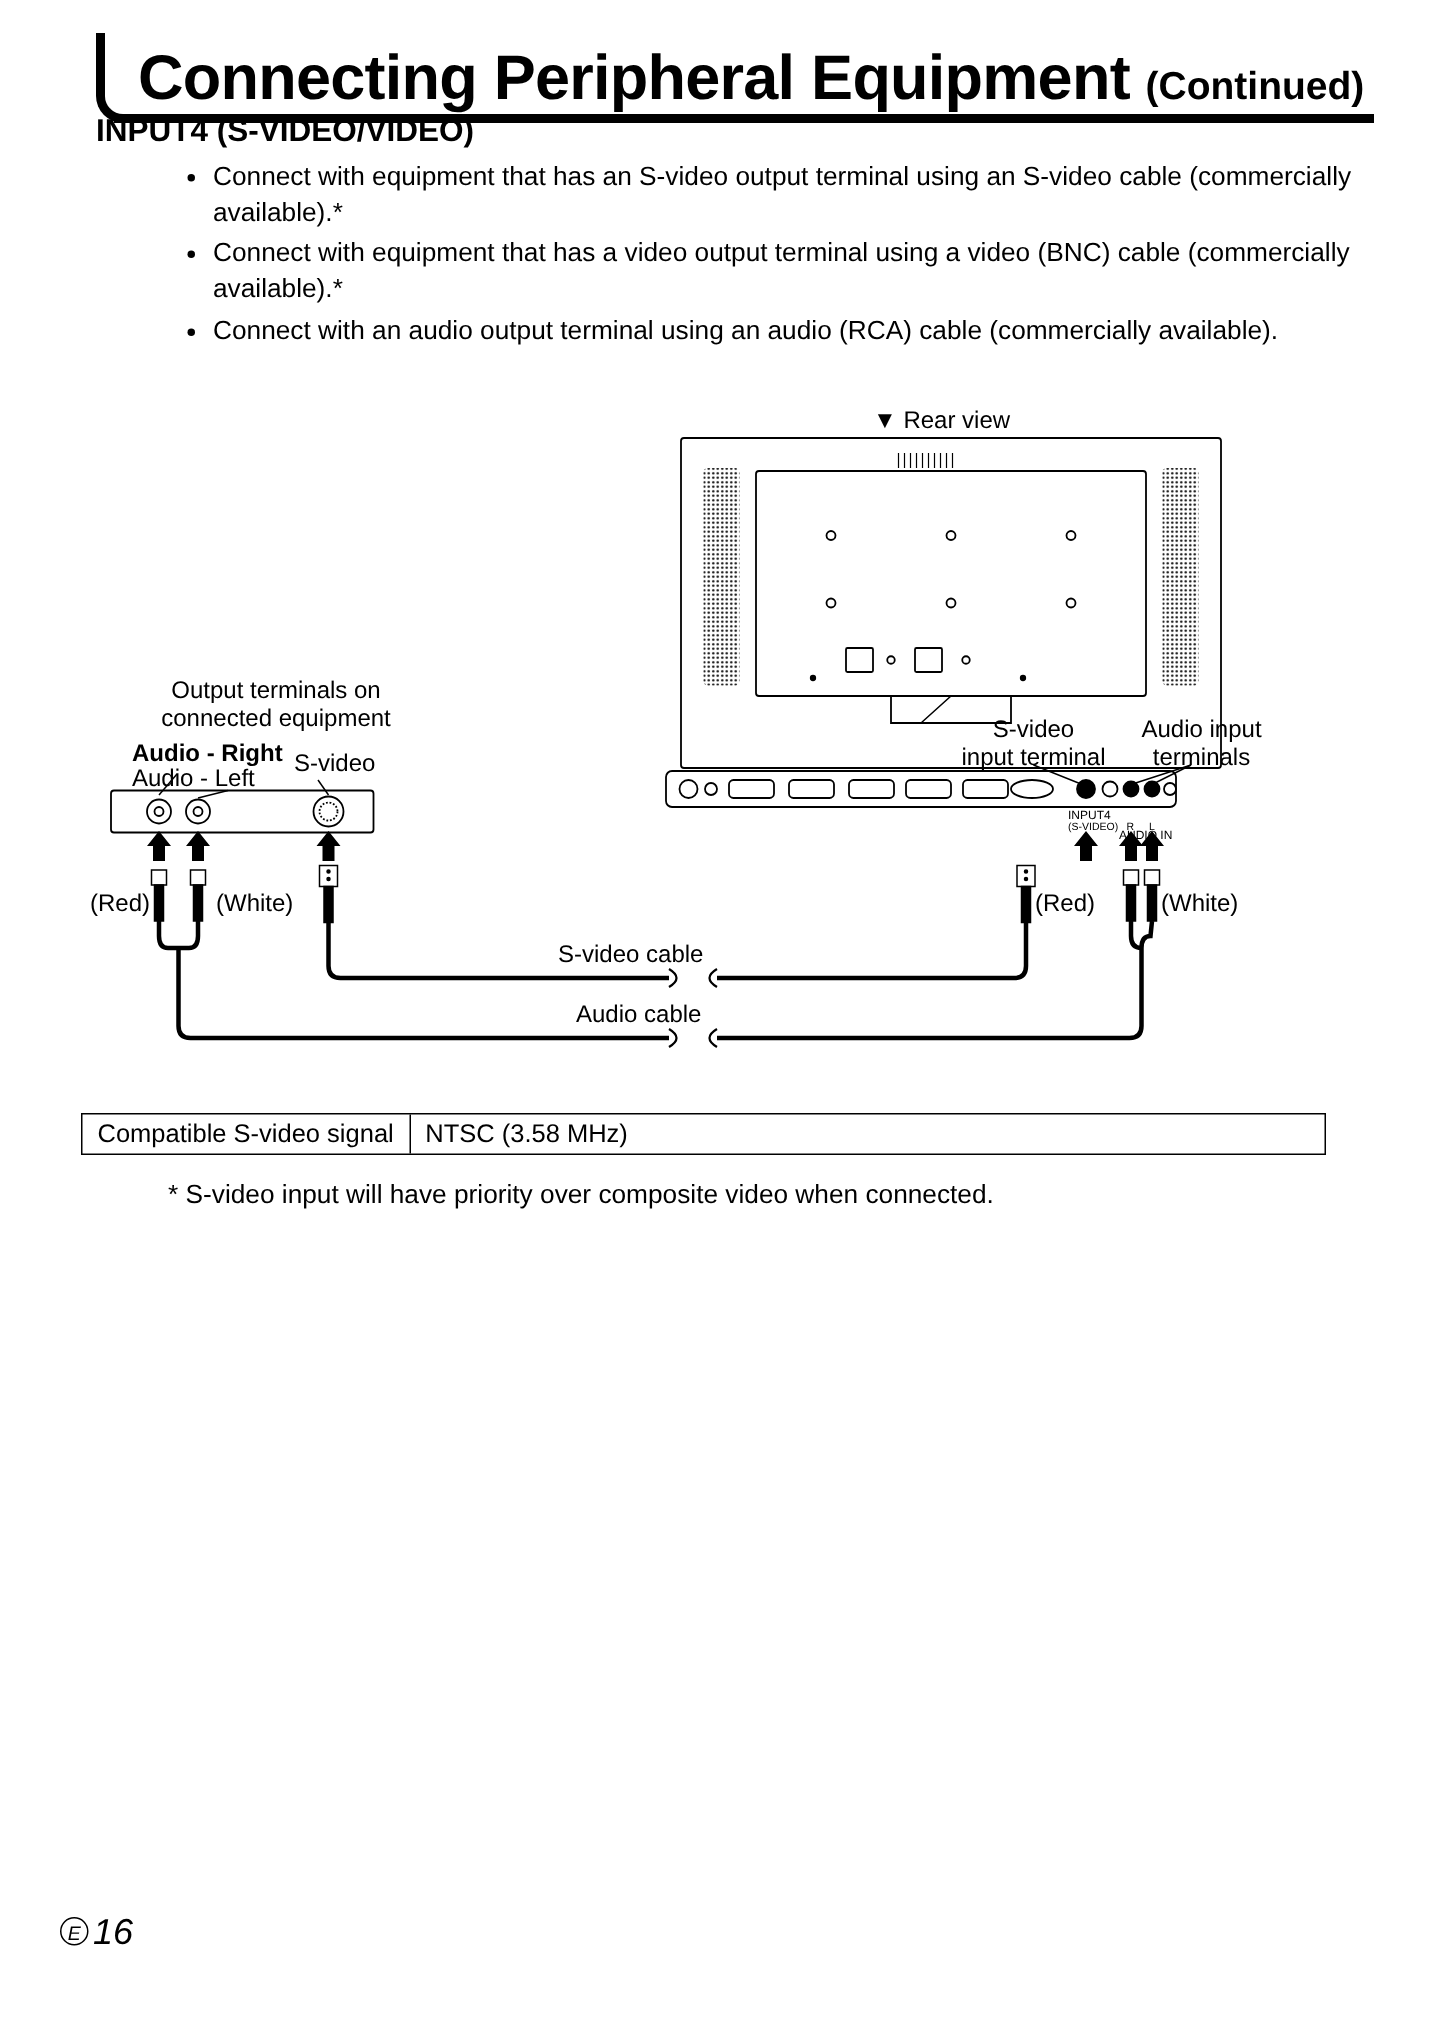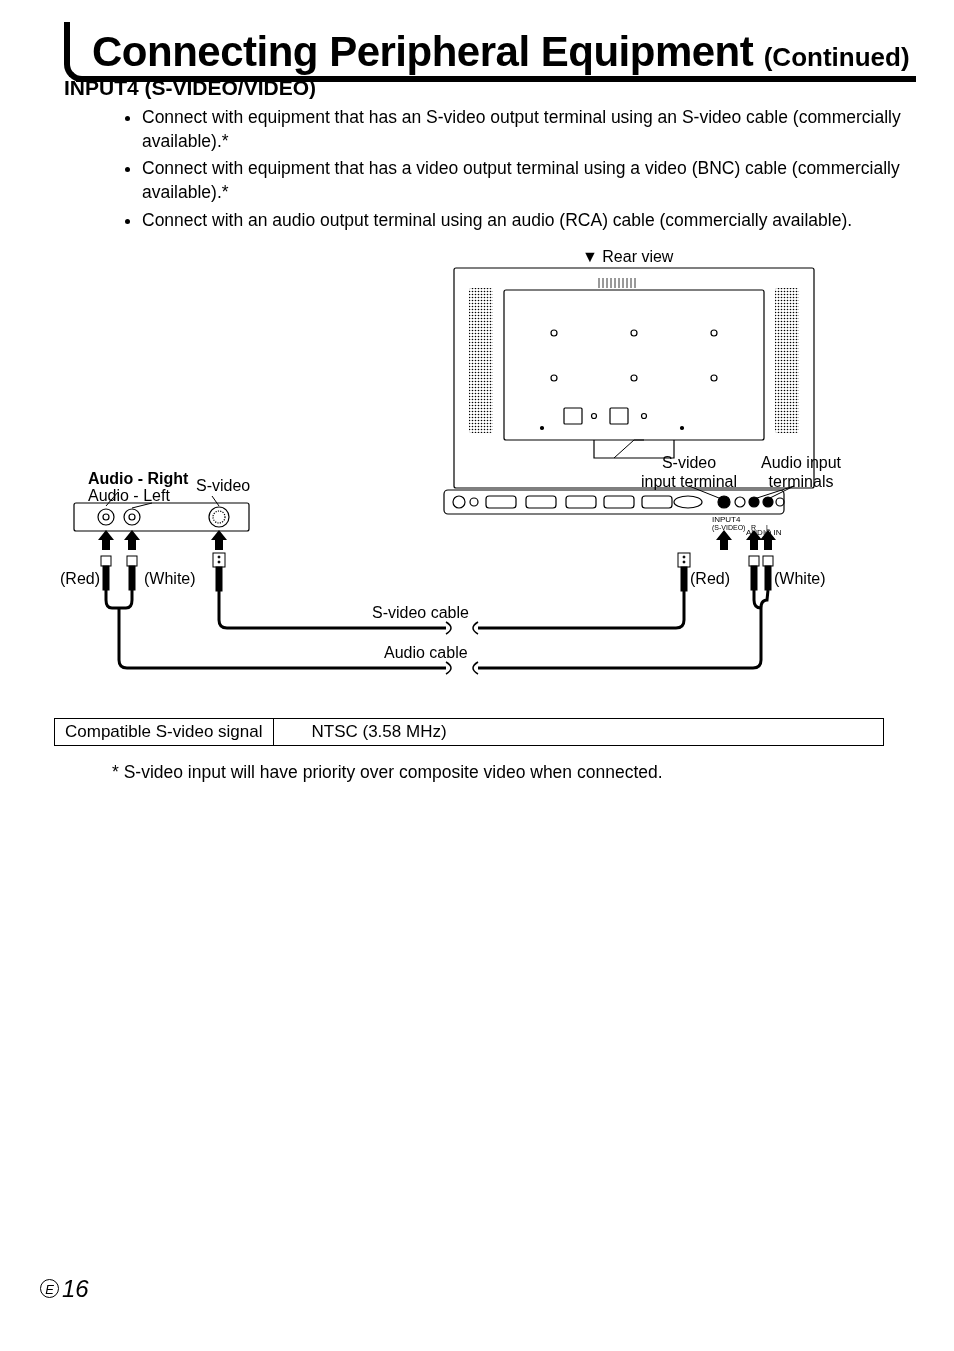--- a/index.html
+++ b/index.html
@@ -58,42 +58,41 @@
     padding-left: 40px;
     font-size: 17.5px;
     line-height: 1.35;
   }
   ul.bullets li { margin-bottom: 4px; margin-left: 38px; }
 
   .diagram-wrap {
     position: relative;
     width: 830px;
     height: 470px;
-    margin-top: 16px;
+    margin-top: 40px;
     margin-left: -10px;
   }
   .diagram-wrap svg { position: absolute; inset: 0; }
   .dlabel {
     position: absolute;
     font-size: 16px;
     line-height: 1.15;
     white-space: nowrap;
     text-align: center;
   }
   .dlabel.small { font-size: 8px; }
   .dlabel.tiny { font-size: 7px; }
 
   .compat-table {
     margin-top: 0;
     border: 1px solid #000;
     width: 830px;
     margin-left: -10px;
     font-size: 17px;
     display: flex;
-    gap: 28px;
   }
   .compat-table .cell-l {
     padding: 3px 10px;
     border-right: 1px solid #000;
     white-space: nowrap;
   }
   .compat-table .cell-r {
     padding: 3px 10px;
     flex: 1;
   }
@@ -140,20 +139,24 @@
   <ul class="bullets">
     <li>Connect with equipment that has an S-video output terminal using an S-video cable (commercially available).*</li>
     <li>Connect with equipment that has a video output terminal using a video (BNC) cable (commercially available).*</li>
     <li>Connect with an audio output terminal using an audio (RCA) cable (commercially available).</li>
   </ul>
 
   <div class="diagram-wrap">
 
     <div class="dlabel" style="left:528px; top:0px;">▼ Rear view</div>
 
+    <div class="dlabel" style="left:40px; top:180px; width:180px;">
+      <span>Output terminals on</span><br>
+      <span>connected equipment</span>
+    </div>
 
     <div class="dlabel" style="left:34px; top:222px; text-align:center;font-weight:bold;">Audio - Right</div>
     <div class="dlabel" style="left:34px; top:239px; text-align:left;">Audio - Left</div>
     <div class="dlabel" style="left:142px; top:229px;">S-video</div>
 
     <div class="dlabel" style="left:6px; top:322px;">(Red)</div>
     <div class="dlabel" style="left:90px; top:322px;">(White)</div>
 
     <div class="dlabel" style="left:636px; top:322px;">(Red)</div>
     <div class="dlabel" style="left:720px; top:322px;">(White)</div>

